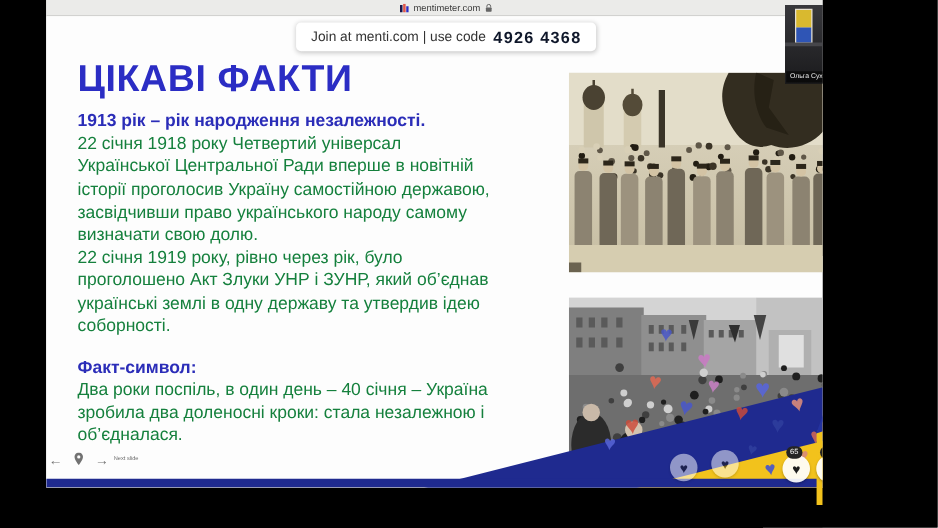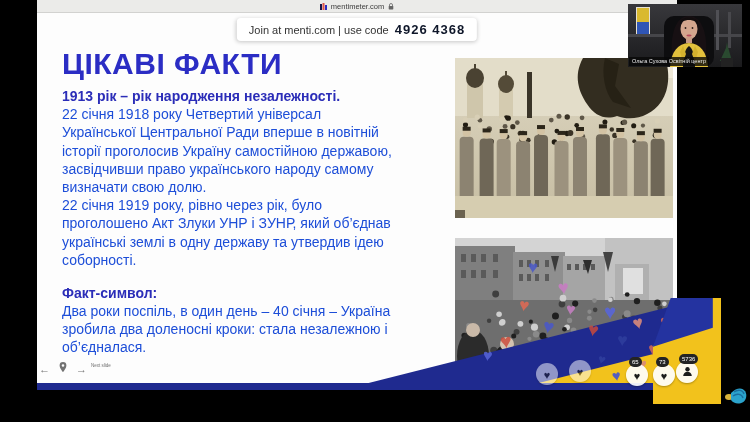--- a/index.html
+++ b/index.html
@@ -1,17 +1,17 @@
 <!DOCTYPE html>
 <html><head>
 <meta charset="utf-8">
 <style>
   * { margin:0; padding:0; box-sizing:border-box; }
   html,body { background:#000; }
-  .stage { position:relative; width:750px; height:422px; background:#000; overflow:hidden;
+  .stage { position:relative; width:658px; height:422px; background:#000; overflow:hidden;
            font-family:"Liberation Sans", sans-serif; }
 
   
   .browser { position:absolute; left:37px; top:0; width:640px; height:390px; background:#fff; }
   .tabbar { position:absolute; left:0; top:0; width:100%; height:13px; background:#ebebe9;
             border-bottom:1px solid #d2d2d0; display:flex; align-items:center; justify-content:center;
             gap:4px; font-size:7.5px; color:#3c3c3c; }
   .favicon { display:inline-flex; width:7px; height:7px; }
   .lockicn { display:inline-flex; width:6px; height:7px; }
 
@@ -19,21 +19,21 @@
   .slide { position:absolute; left:0; top:13px; width:640px; height:377px; background:#fdfdfd; overflow:hidden; }
   .join-pill { position:absolute; left:50%; top:5px; transform:translateX(-50%);
                background:#fff; border-radius:4px; box-shadow:0 1px 4px rgba(0,0,0,.22);
                padding:4px 12px; white-space:nowrap; display:flex; align-items:center; gap:6px; }
   .join-text { font-size:11px; color:#333; }
   .join-code { font-size:13px; font-weight:bold; color:#0f172a; letter-spacing:1px; }
 
   .textcol { position:absolute; left:25px; top:34px; width:330px; }
   .slide-title { font-size:30px; font-weight:700; color:#2b2dc4; letter-spacing:.5px; margin-bottom:6px; }
   .sec-h { font-size:14px; line-height:1.3; font-weight:bold; color:#2b2db8; }
-  .sec-b { font-size:14px; line-height:1.3; color:#1d4ed8; }
+  .sec-b { font-size:14px; line-height:1.3; color:#15803d; }
   .sec-gap { height:15px; }
 
   
   .photo { position:absolute; overflow:hidden; }
   .photo1 { left:418px; top:45px; width:218px; height:160px; }
   .photo2 { left:418px; top:225px; width:218px; height:145px; }
 
   
   .footstrip { position:absolute; left:0; top:370px; width:640px; height:7px; background:#1f2a8f; }
   .foottri   { position:absolute; left:300px; top:292px; width:340px; height:86px; background:#1f2a8f;

